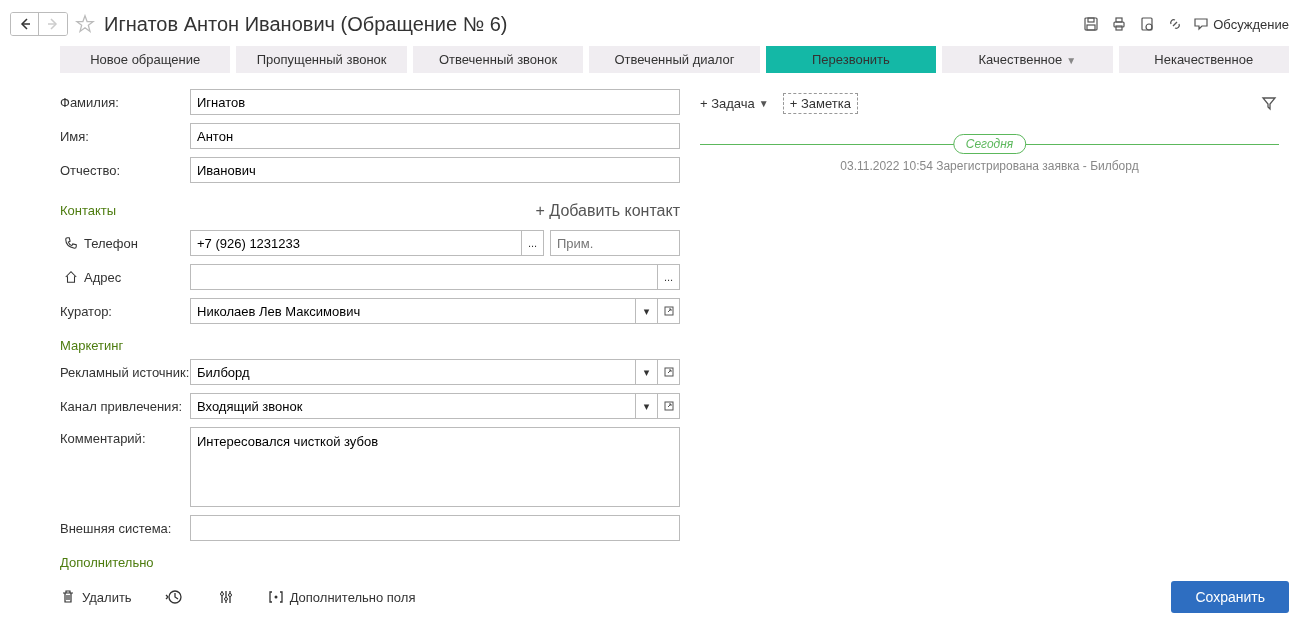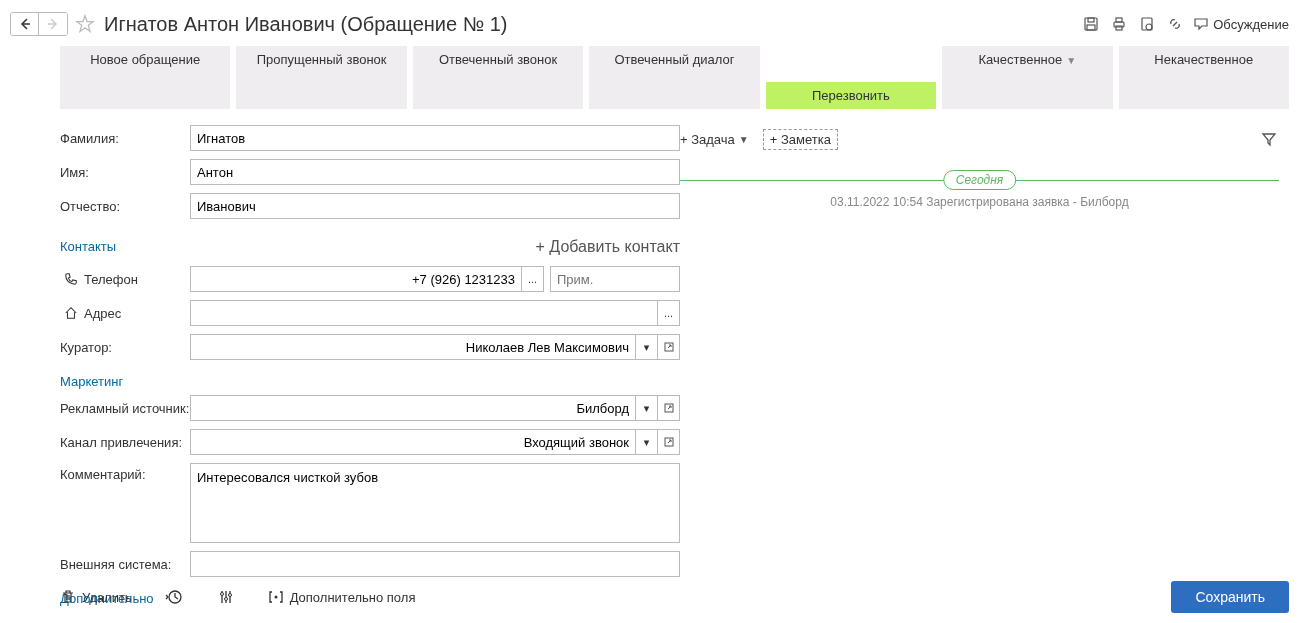--- a/index.html
+++ b/index.html
@@ -16,42 +16,42 @@
 .nav-btn.disabled { color: #ccc; cursor: default; }
 .star-icon { width: 22px; height: 22px; display: inline-flex; align-items: center; justify-content: center; color: #ccc; cursor: pointer; }
 .title { font-size: 20px; font-weight: normal; margin-left: 2px; flex: 1; }
 .topbar-actions { display: flex; gap: 8px; align-items: center; }
 .icon-btn { width: 20px; height: 20px; display: inline-flex; align-items: center; justify-content: center; color: #555; cursor: pointer; }
 .discuss-link { display: flex; align-items: center; gap: 4px; cursor: pointer; color: #333; }
 
 
 .tabs { display: flex; gap: 6px; margin-bottom: 16px; padding-left: 50px; }
 .tab { flex: 1; text-align: center; padding: 6px 4px; background: #f0edf1; cursor: pointer; font-size: 13px; color: #333; }
-.tab.active { background: #bef264; margin-top: 36px; }
+.tab.active { background: #14b8a6; }
 .tab .chev { margin-left: 4px; color: #888; font-size: 10px; }
 
 
-.main { display: flex; padding-left: 50px; }
+.main { display: flex; gap: 20px; padding-left: 50px; }
 .left-col { width: 620px; }
 .right-col { flex: 1; padding-right: 10px; }
 
 
 .form-row { display: flex; align-items: center; margin-bottom: 8px; min-height: 26px; }
 .form-row.align-top { align-items: flex-start; }
 .label { width: 130px; font-size: 13px; color: #333; }
 .label.with-icon { display: flex; align-items: center; gap: 6px; padding-left: 4px; }
 .label.with-icon .micon { width: 14px; height: 14px; display: inline-flex; }
 .input { flex: 1; height: 26px; border: 1px solid #bbb; padding: 0 6px; font-size: 13px; background: #fff; }
 .input-group { flex: 1; display: flex; gap: 6px; }
 .input-with-btn { flex: 1; display: flex; border: 1px solid #bbb; height: 26px; }
-.input-with-btn input { flex: 1; border: none; padding: 0 6px; font-size: 13px; outline: none; text-align: right; }
+.input-with-btn input { flex: 1; border: none; padding: 0 6px; font-size: 13px; outline: none; }
 .input-with-btn .mini-btn { width: 22px; border-left: 1px solid #bbb; display: flex; align-items: center; justify-content: center; cursor: pointer; background: #fff; font-size: 11px; }
 .input-with-btn .mini-btn + .mini-btn { }
 .narrow-input { width: 130px; height: 26px; border: 1px solid #bbb; padding: 0 6px; font-size: 13px; }
-.section-link { color: #0369a1; font-size: 13px; padding: 6px 0; cursor: pointer; }
+.section-link { color: #4d7c0f; font-size: 13px; padding: 6px 0; cursor: pointer; }
 .contacts-row { display: flex; justify-content: space-between; align-items: center; padding: 6px 0; }
 .add-contact { color: #555; cursor: pointer; font-size: 16px; }
 .textarea { flex: 1; height: 80px; border: 1px solid #bbb; padding: 6px; font-size: 13px; resize: none; font-family: Arial, sans-serif; }
 
 
 .right-actions { display: flex; align-items: center; gap: 14px; margin-bottom: 30px; margin-top: 4px; }
 .link-action { color: #333; cursor: pointer; font-size: 13px; display: flex; align-items: center; gap: 4px; }
 .link-action.dashed { border: 1px dashed #999; padding: 2px 6px; }
 .filter-icon { margin-left: auto; width: 18px; height: 18px; color: #555; cursor: pointer; }
 
@@ -86,21 +86,21 @@
             <path d="M4 1 L9 6 L4 11" stroke="#ccc" stroke-width="1.5" fill="none"></path>
             <path d="M1 6 H9" stroke="#ccc" stroke-width="1.5"></path>
           </svg>
       </div>
     </div>
     <div class="star-icon">
       <svg width="20" height="20" viewBox="0 0 24 24">
           <path d="M12 2 L14.5 9 L22 9 L16 13.5 L18 21 L12 16.5 L6 21 L8 13.5 L2 9 L9.5 9 Z" fill="none" stroke="#bbb" stroke-width="1.5"></path>
         </svg>
     </div>
-    <div class="title">Игнатов Антон Иванович (Обращение № 1)</div>
+    <div class="title">Игнатов Антон Иванович (Обращение № 6)</div>
     <div class="topbar-actions">
       <div class="icon-btn">
         <svg width="16" height="16" viewBox="0 0 16 16">
             <rect x="2" y="2" width="12" height="12" rx="1" fill="none" stroke="#555" stroke-width="1.2"></rect>
             <rect x="5" y="2" width="6" height="4" fill="none" stroke="#555" stroke-width="1.2"></rect>
             <rect x="4" y="9" width="8" height="5" fill="none" stroke="#555" stroke-width="1.2"></rect>
           </svg>
       </div>
       <div class="icon-btn">
         <svg width="16" height="16" viewBox="0 0 16 16">

